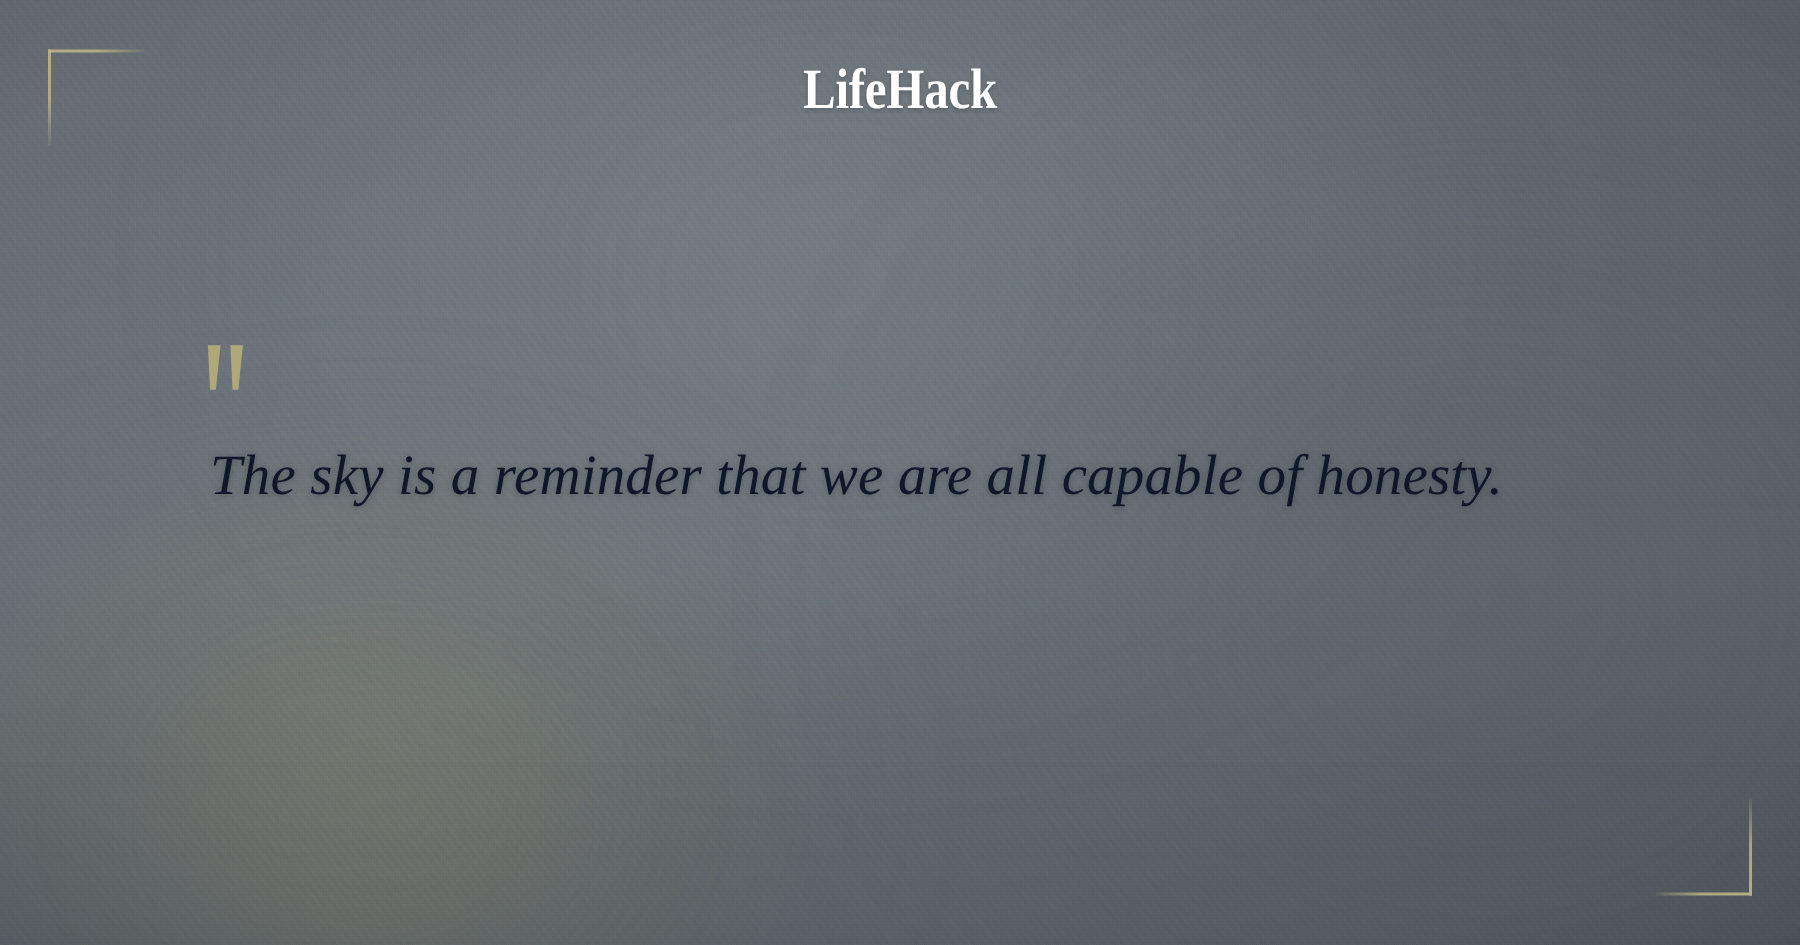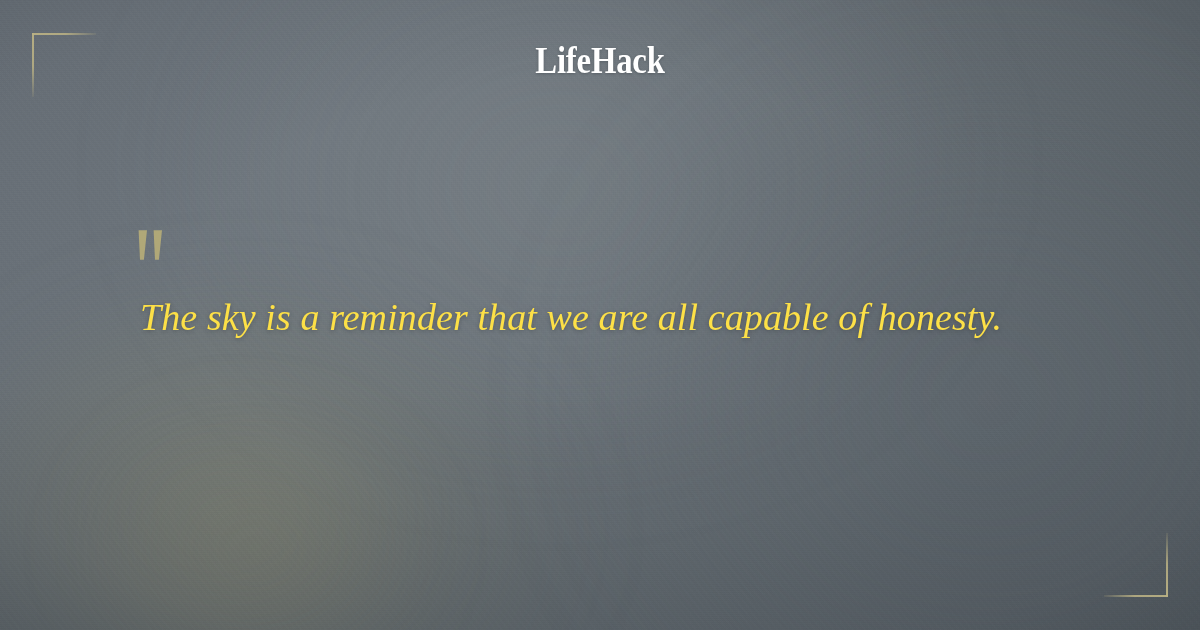--- a/index.html
+++ b/index.html
@@ -202,21 +202,21 @@
     width: 44px;
     height: 42px;
   }
 
   
   .quote-text {
     position: absolute;
     left: 140px;
     top: 292px;
     width: 960px;
-    color: #fde047;
+    color: #0f172a;
     font-size: 38px;
     line-height: 50px;
     font-style: italic;
     letter-spacing: 0.1px;
     text-shadow: 0 1px 4px rgba(32,38,44,0.34);
   }
 </style>
 </head>
 <body>
 

